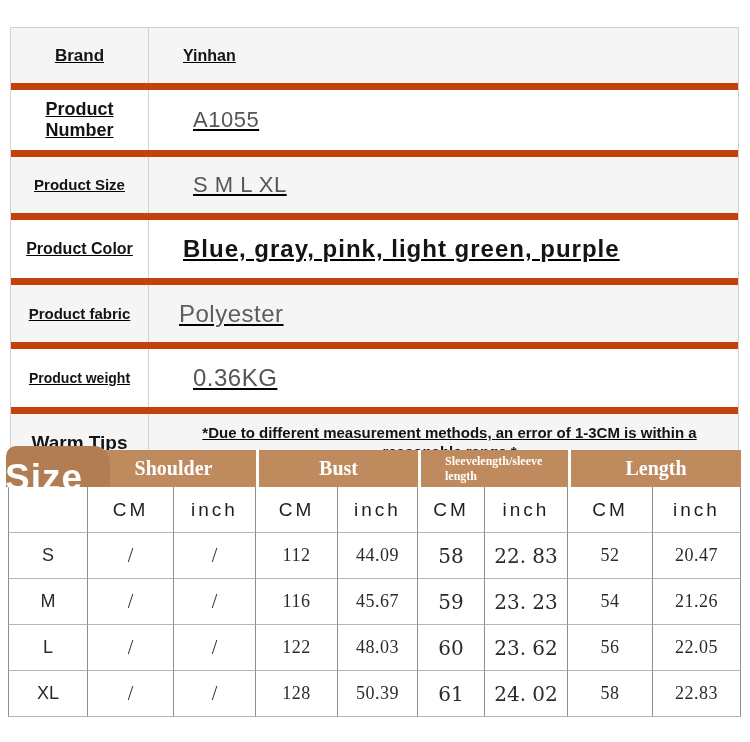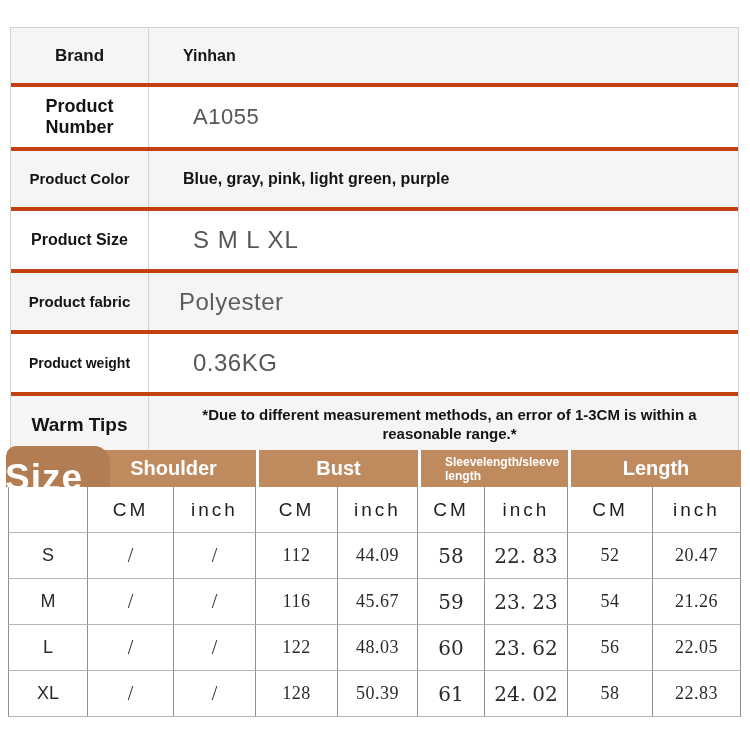--- a/index.html
+++ b/index.html
@@ -18,22 +18,23 @@
     position: absolute;
     left: 10px; top: 27px;
     width: 729px;
     border: 1px solid #d2d2d2;
     border-bottom: none;
     box-sizing: border-box;
   }
   .p-row {
     display: grid;
     grid-template-columns: 138px 1fr;
-    border-bottom: 4px solid #c2410c;
+    border-bottom: 7px solid #c2410c;
     background: #ffffff;
+    text-decoration: underline;
   }
   .p-row:nth-child(odd) { background: #f5f5f5; }
   .p-row:nth-child(1) { height: 55px; }
   .p-row:nth-child(2) { height: 60px; }
   .p-row:nth-child(3) { height: 56px; }
   .p-row:nth-child(4) { height: 58px; }
   .p-row:nth-child(5) { height: 57px; }
   .p-row:nth-child(6) { height: 58px; }
   .p-row:nth-child(7) { height: 57px; }
   .p-label {
@@ -96,20 +97,21 @@
     grid-template-columns: 80px 168px 162px 150px 173px;
     height: 37px;
     background: #bf8a5e;
   }
   .band > div {
     display: flex; align-items: center; justify-content: center;
     color: #ffffff;
     font-weight: bold;
     font-size: 20px;
     box-sizing: border-box;
+    font-family: Liberation Serif, serif;
   }
   .band > div + div { border-left: 3px solid #ffffff; }
   .band .small-group { font-size: 12px; padding-left: 24px; }
 
   .subrow, .s-row {
     display: grid;
     grid-template-columns: 80px 86px 82px 82px 80px 67px 83px 85px 88px;
     background: #ffffff;
     text-align: right;
   }
@@ -142,26 +144,26 @@
   <div class="product-table">
     <div class="p-row">
       <div class="p-label">Brand</div>
       <div class="p-value v-bold">Yinhan</div>
     </div>
     <div class="p-row">
       <div class="p-label">Product Number</div>
       <div class="p-value v-big">A1055</div>
     </div>
     <div class="p-row">
+      <div class="p-label">Product Size</div>
+      <div class="p-value v-big">S M L XL</div>
+    </div>
+    <div class="p-row">
       <div class="p-label">Product Color</div>
       <div class="p-value v-bold">Blue, gray, pink, light green, purple</div>
-    </div>
-    <div class="p-row">
-      <div class="p-label">Product Size</div>
-      <div class="p-value v-big">S M L XL</div>
     </div>
     <div class="p-row">
       <div class="p-label">Product fabric</div>
       <div class="p-value v-big">Polyester</div>
     </div>
     <div class="p-row">
       <div class="p-label">Product weight</div>
       <div class="p-value v-big">0.36KG</div>
     </div>
     <div class="p-row">

